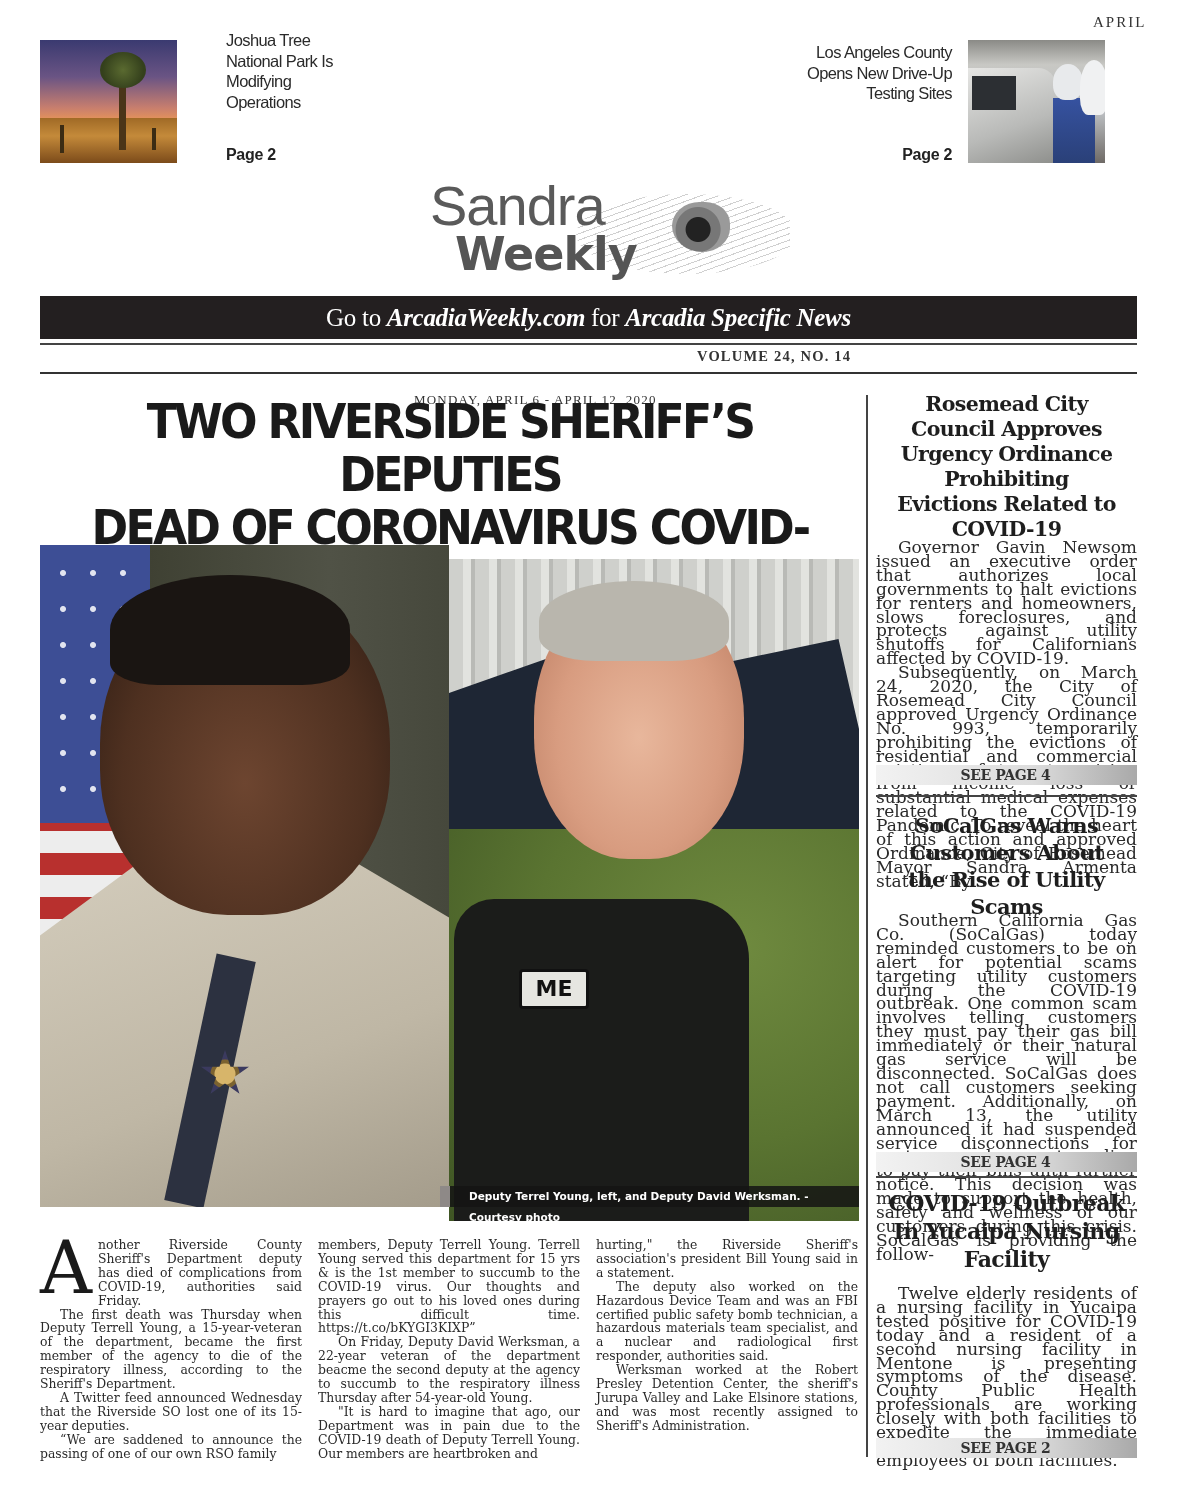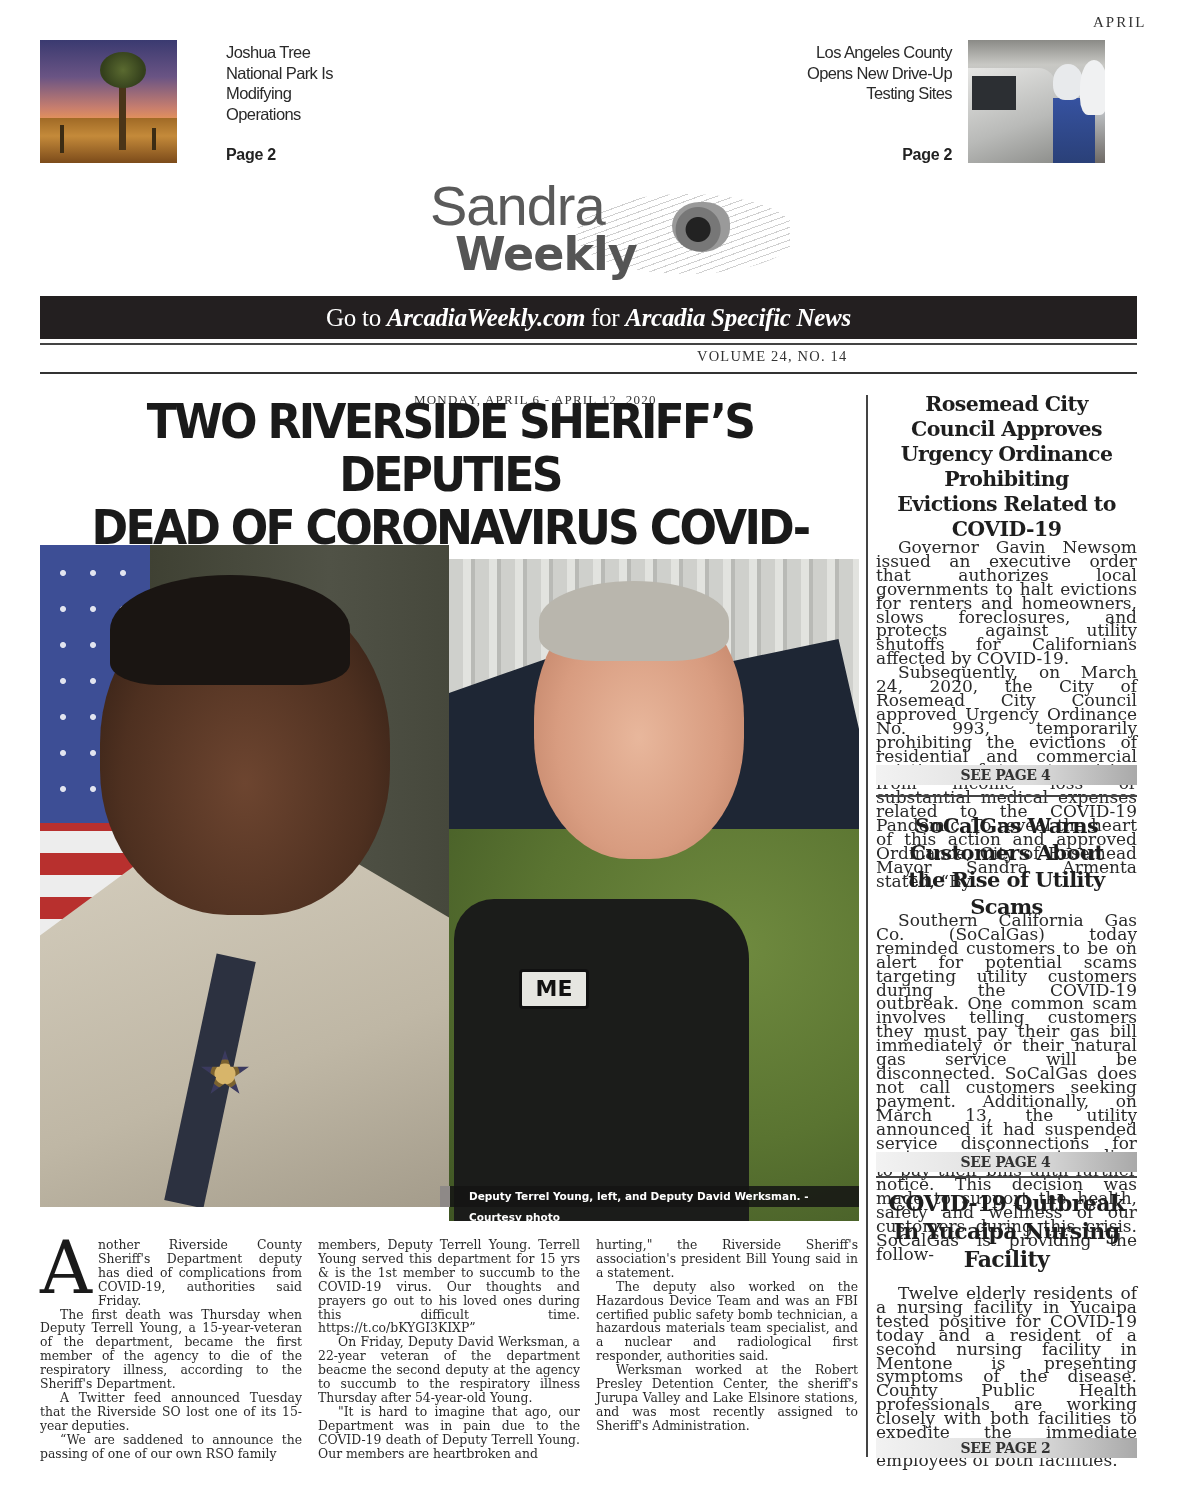--- a/index.html
+++ b/index.html
@@ -7,21 +7,21 @@
   body { position: relative; font-family: "DejaVu Serif", serif; color: #222; }
 
   .abs { position: absolute; }
 
   
   .free { left: 1093px; top: 14px; font-family: "Liberation Serif", serif; font-size: 15px; letter-spacing: 2px; color: #333; }
   .teaser-img { width: 137px; height: 123px; top: 40px; overflow: hidden; }
   .teaser-img.left { left: 40px; }
   .teaser-img.right { left: 968px; }
   .teaser-text { font-family: "Liberation Sans", sans-serif; font-size: 16.5px; line-height: 20.5px; color: #2a2a2a; letter-spacing: -0.6px; }
-  .teaser-text.left { left: 226px; top: 42px; width: 120px; }
+  .teaser-text.left { left: 226px; top: 30px; width: 120px; }
   .teaser-text.right { left: 800px; top: 42px; width: 152px; text-align: right; }
   .teaser-page { font-family: "Liberation Sans", sans-serif; font-weight: bold; font-size: 16px; color: #222; letter-spacing: -0.3px; }
   .teaser-page.left { left: 226px; top: 146px; }
   .teaser-page.right { left: 850px; top: 146px; width: 102px; text-align: right; }
 
   
   .jt-sky { position: absolute; inset: 0; background: linear-gradient(180deg, #3a3a70 0%, #6a5484 30%, #c77e6e 55%, #e5935a 65%, #b0702c 75%, #7a4a1d 100%); }
   .jt-ground { position: absolute; left: 0; right: 0; bottom: 0; height: 45px; background: linear-gradient(180deg, #a06a26 0%, #c48a3a 40%, #7c4b1a 100%); }
   .jt-trunk { position: absolute; left: 79px; top: 30px; width: 7px; height: 80px; background: #4a3518; }
   .jt-crown { position: absolute; left: 60px; top: 12px; width: 46px; height: 36px; border-radius: 50%; background: radial-gradient(circle, #5a6a30 0%, #34401c 70%); }
@@ -39,21 +39,21 @@
   .logo-wrap { left: 400px; top: 174px; width: 400px; height: 120px; }
   .logo-arcadia { position: absolute; left: 30px; top: 2px; font-family: "Liberation Sans", sans-serif; font-size: 56px; color: #5a5a5a; letter-spacing: -1px; line-height: 60px; }
   .logo-weekly { position: absolute; left: 55px; top: 52px; font-family: "DejaVu Sans", sans-serif; font-weight: bold; font-size: 46px; color: #555; letter-spacing: -1px; line-height: 56px; }
   .feather-eye { position: absolute; left: 272px; top: 28px; width: 58px; height: 50px; border-radius: 50% 45% 50% 55%; background: radial-gradient(circle at 45% 55%, #222 0 12px, #777 13px 22px, #9a9a9a 23px 30px); }
   .feather-lines { position: absolute; left: 160px; top: 10px; width: 230px; height: 100px; background: repeating-linear-gradient(-20deg, transparent 0 5px, rgba(120,120,120,0.35) 5px 6px); clip-path: ellipse(48% 40% at 55% 50%); }
 
   .nav-bar { left: 40px; top: 296px; width: 1097px; height: 43px; background: #231f20; color: #fff; text-align: center; font-family: "Liberation Serif", serif; font-size: 25px; line-height: 43px; letter-spacing: -0.3px; }
   .nav-bar i { font-weight: bold; }
   .rule-double-top { left: 40px; top: 343px; width: 1097px; height: 2px; background: #444; }
   .dateline { left: 414px; top: 348px; font-family: "Liberation Serif", serif; font-size: 13px; letter-spacing: 1.2px; color: #333; margin-top: 44px; }
-  .volume { left: 697px; top: 348px; font-family: "Liberation Serif", serif; font-size: 14.5px; letter-spacing: 1.2px; color: #333; }
+  .volume { left: 697px; top: 348px; font-family: "Liberation Serif", serif; font-size: 14.5px; letter-spacing: 1.2px; color: #333; font-weight: bold; }
   .rule-under-date { left: 40px; top: 372px; width: 1097px; height: 2px; background: #333; }
 
   
   .headline { left: 40px; top: 395px; width: 820px; text-align: center; font-family: "DejaVu Sans", sans-serif; font-weight: bold; font-size: 48px; line-height: 53px; color: #1a1a1a; letter-spacing: -3px; transform: scaleX(0.92); transform-origin: center top; }
 
   
   .photo { top: 545px; height: 662px; overflow: hidden; }
   .photo.left { left: 40px; width: 409px; background: #4a4c40; }
   .photo.right { left: 449px; width: 410px; background: #5eead4; margin-top: 14px; }
 
@@ -162,21 +162,21 @@
   <div class="hair-r"></div>
   <div class="vest"></div>
   <div class="vest-patch">ME</div>
 </div>
 
 <div class="abs caption">Deputy Terrel Young, left, and Deputy David Werksman.  - Courtesy photo</div>
 
 <div class="abs col col1">
   <p class="noindent"><span class="dropcap">A</span><span>nother Riverside County Sheriff's Department deputy has died of complications from COVID-19, authorities said Friday.</span></p>
   <p>The first death was Thursday when Deputy Terrell Young, a 15-year-veteran of the department, became the first member of the agency to die of the respiratory illness, according to the Sheriff's Department.</p>
-  <p>A Twitter feed announced Tuesday that the Riverside SO lost one of its 15-year deputies.</p>
+  <p>A Twitter feed announced Wednesday that the Riverside SO lost one of its 15-year deputies.</p>
   <p>“We are saddened to announce the passing of one of our own RSO family</p>
 </div>
 <div class="abs col col2">
   <p class="noindent">members, Deputy Terrell Young. Terrell Young served this department for 15 yrs &amp; is the 1st member to succumb to the COVID-19 virus. Our thoughts and prayers go out to his loved ones during this difficult time. https://t.co/bKYGI3KIXP”</p>
   <p>On Friday, Deputy David Werksman, a 22-year veteran of the department beacme the second deputy at the agency to succumb to the respiratory illness Thursday after 54-year-old Young.</p>
   <p>"It is hard to imagine that ago, our Department was in pain due to the COVID-19 death of Deputy Terrell Young. Our members are heartbroken and</p>
 </div>
 <div class="abs col col3">
   <p class="noindent">hurting," the Riverside Sheriff's association's president Bill Young said in a statement.</p>
   <p>The deputy also worked on the Hazardous Device Team and was an FBI certified public safety bomb technician, a hazardous materials team specialist, and a nuclear and radiological first responder, authorities said.</p>

